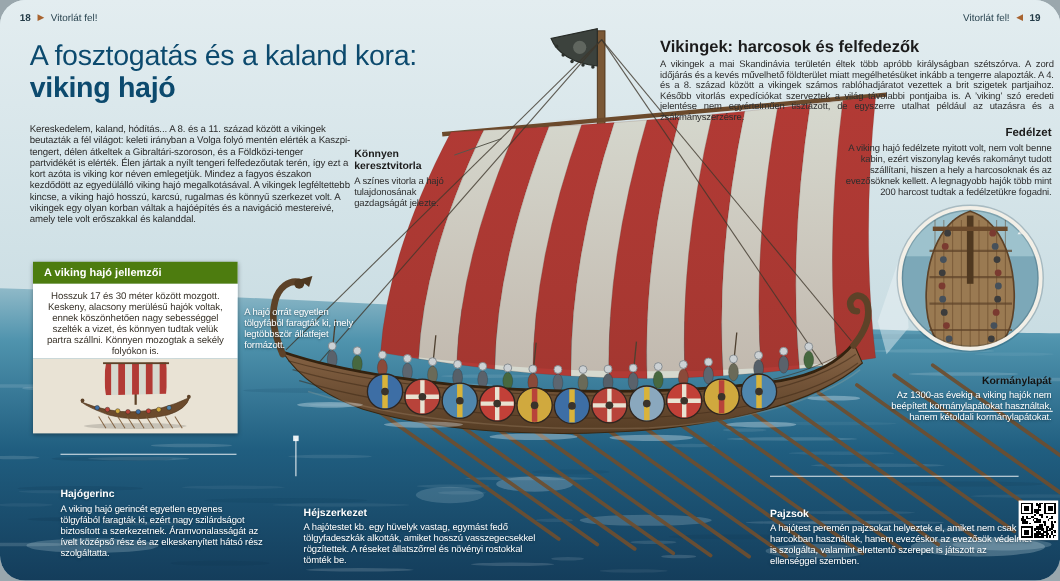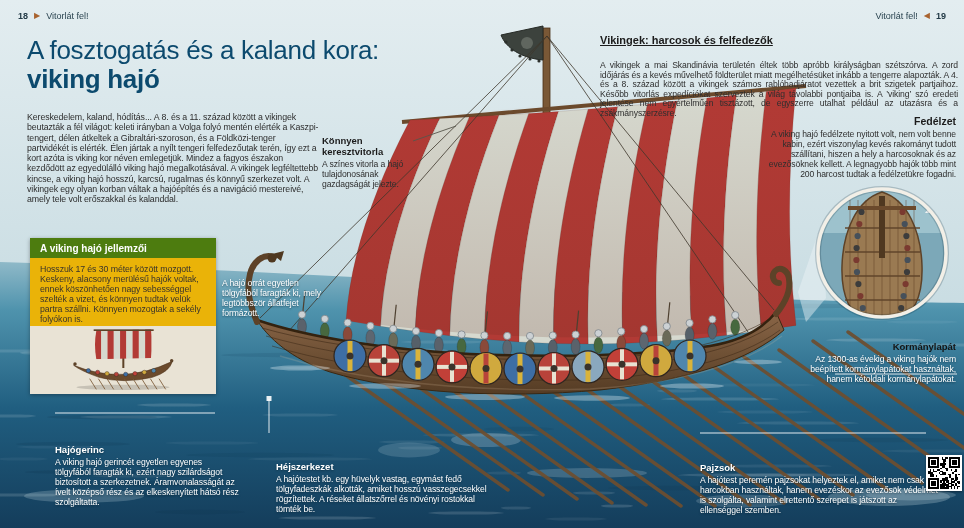--- a/index.html
+++ b/index.html
@@ -1,51 +1,51 @@
 <!DOCTYPE html>
 <html><head>
 <meta charset="utf-8">
 <style>
   html,body{margin:0;padding:0;background:#9aa7ad;}
   .page{position:relative;width:964px;height:528px;overflow:hidden;
-        font-family:"Liberation Sans","DejaVu Sans",sans-serif;background:#dce8ec;}
+        font-family:"Liberation Sans","DejaVu Sans",sans-serif;background:#dce8ec;border-radius:23px;}
   .page *{box-sizing:border-box;}
   svg.scene{position:absolute;left:0;top:0;width:964px;height:528px;display:block;}
   .abs{position:absolute;}
   
   .hdr{top:11px;font-size:9px;color:#2a4450;display:flex;gap:6px;align-items:center;}
   .hdr-left{left:18px;}
   .hdr-right{right:18px;}
   .hdr .pg{font-weight:bold;color:#223a46;}
   .hdr .arrow{color:#a8632f;font-size:8px;line-height:1;}
   
   .title{left:27px;top:36px;color:#0c4a6e;line-height:1.12;letter-spacing:-0.3px;}
   .title .l1{font-size:26px;font-weight:400;}
   .title .l2{font-size:26px;font-weight:bold;}
   
   .intro{left:27px;top:112px;width:292px;font-size:8.8px;line-height:10.3px;
          color:#2d2d2d;letter-spacing:-0.1px;}
   
   .fbox{left:30px;top:238px;width:186px;box-shadow:0 1px 4px rgba(0,0,0,.35);}
   .fbox .fb-head{background:#4d7c0f;color:#fff;font-weight:bold;font-size:10px;
                  padding:5px 10px 4px;}
-  .fbox .fb-body{background:#eab308;color:#3a342b;font-size:8.8px;line-height:10px;
-                 padding:6px 10px 2px;letter-spacing:-0.1px;}
+  .fbox .fb-body{background:#ffffff;color:#3a342b;font-size:8.8px;line-height:10px;
+                 padding:6px 10px 2px;letter-spacing:-0.1px;text-align:center;}
   .fbox .fb-img{background:#e9e3d5;height:68px;display:flex;align-items:center;justify-content:center;}
   
   .co h3{margin:0 0 2px 0;font-size:9.5px;font-weight:bold;}
   .co p{margin:0;font-size:8.6px;line-height:10px;letter-spacing:-0.1px;}
   .dark{color:#1b1b1b;}
   .dark p{color:#2e2e2e;}
   .light{color:#fff;text-shadow:0 1px 2px rgba(8,36,52,.6);margin-top:25px;}
   .light p{color:#fff;}
   .co-sail{left:322px;top:135px;width:97px;}
   .co-bow{left:222px;top:253px;width:110px;}
   .sec-vikings{left:600px;top:34px;width:358px;}
-  .sec-vikings h3{font-size:11px;margin-bottom:15px;text-decoration:underline;}
+  .sec-vikings h3{font-size:15px;margin-bottom:3px;}
   .sec-vikings p{font-size:8.6px;line-height:9.6px;text-align:justify;}
   .sec-deck{left:760px;top:115px;width:196px;text-align:right;}
   .sec-deck h3{font-size:10.5px;}
   .co-rudder{left:788px;top:316px;width:168px;text-align:right;}
   .co-rudder h3{color:#141414;text-shadow:none;}
   .co-keel{left:55px;top:419px;width:184px;}
   .co-hull{left:276px;top:436px;width:212px;}
   .co-shields{left:700px;top:437px;width:238px;}
   
   .qr-wrap{left:926px;top:455px;width:36px;height:36px;background:#fff;padding:2px;

